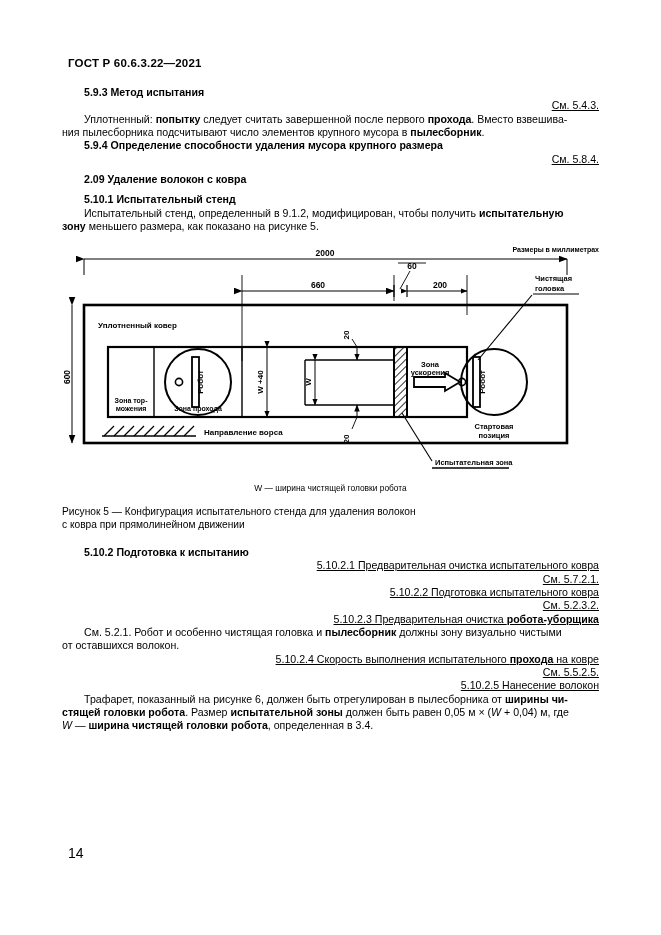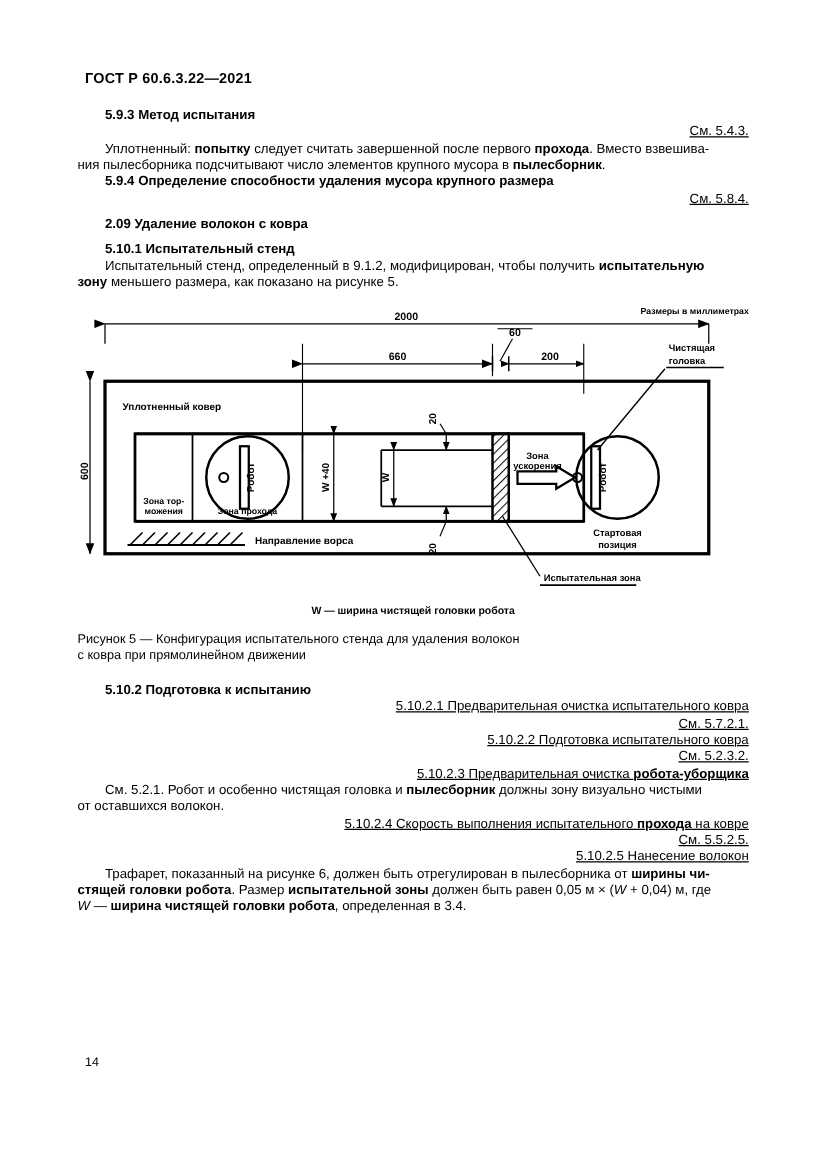--- a/index.html
+++ b/index.html
@@ -64,36 +64,36 @@
     font-size: 7px;
     font-weight: bold;
   }
   .fig-svg { position: absolute; left: 0; top: 0; }
   .fig-legend {
     position: absolute;
     left: 0; right: 0;
     top: 240px;
     text-align: center;
     font-size: 8.4px;
-    font-weight: bold;
+    font-weight: normal;
   }
   .fig-caption {
     position: absolute;
     left: 0; right: 0;
     top: 262px;
     text-align: left;
     font-size: 10.2px;
     line-height: 13px;
   }
 
   .pagenum {
     position: absolute;
     left: 68px;
     top: 845px;
-    font-size: 10px;
+    font-size: 14px;
   }
 
   svg text { font-family: "Liberation Sans", sans-serif; }
 </style>
 </head>
 <body>
 
 <div class="page">
 
   <div class="std-header">ГОСТ Р 60.6.3.22—2021</div>

